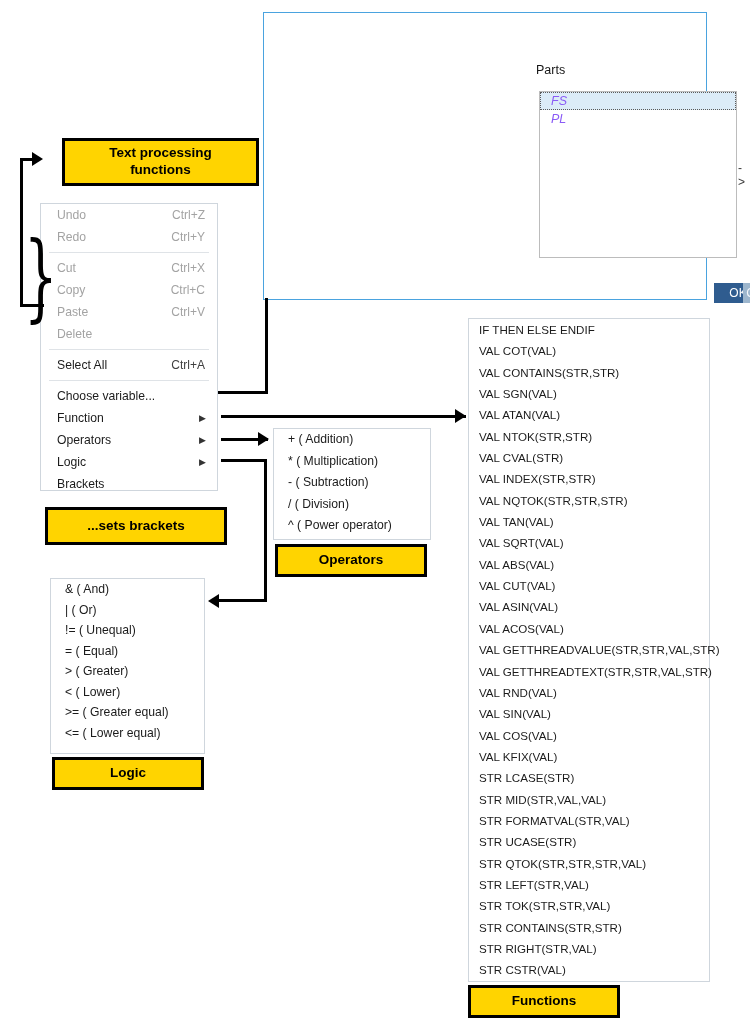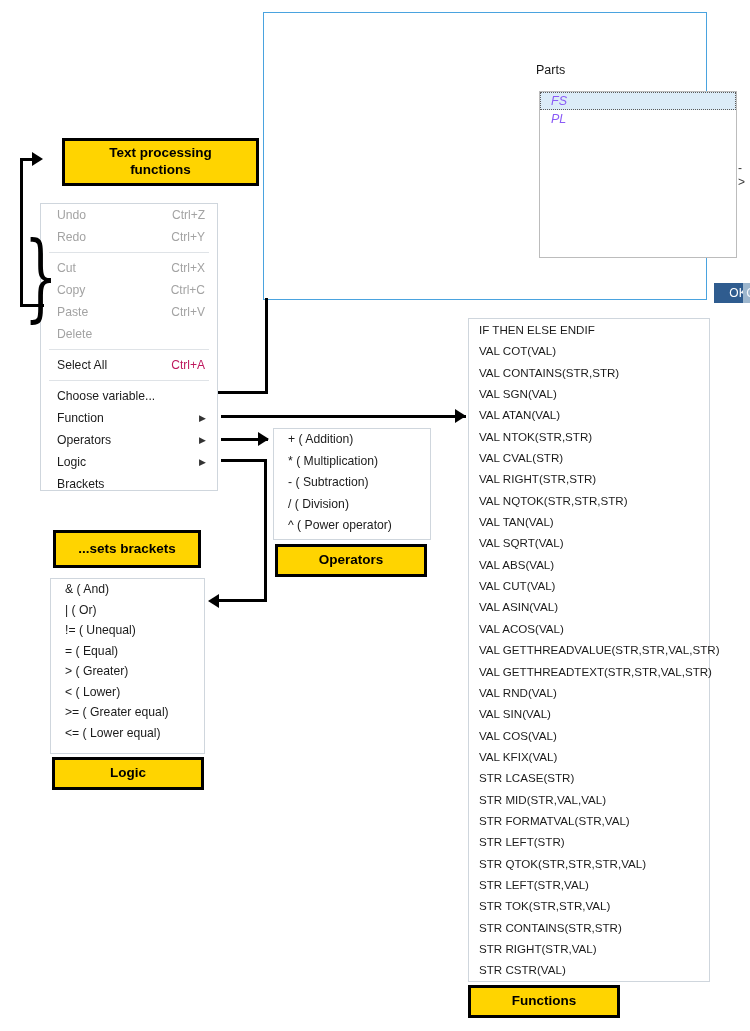--- a/index.html
+++ b/index.html
@@ -59,21 +59,21 @@
 
   
   #ctxmenu{
     left:40px;top:203px;width:178px;height:288px;
     background:#ffffff;border:1px solid #cfd6dd;box-sizing:border-box;
   }
   .mi{position:relative;height:22px;line-height:22px;font-size:12.2px;padding-left:16px;}
   .mi .sc{position:absolute;right:12px;top:0;font-size:12px;}
   .mi.dis,.mi.dis .sc{color:#a3a3a3;}
   .mi.en{color:#1b1b1b;}
-  .mi.en .sc{color:#be185d;}
+  .mi.en .sc{color:#404040;}
   .mi .sub{position:absolute;right:11px;top:0;font-size:9px;color:#333;font-family:"DejaVu Sans",sans-serif;}
   .msep{height:1px;background:#dfe3e7;margin:4px 8px 4px 8px;}
 
   
   .plainbox{background:#ffffff;border:1px solid #cfd6dd;box-sizing:border-box;}
   .pl-row{height:21.5px;line-height:21.5px;font-size:12.2px;padding-left:14px;color:#1b1b1b;}
 
   #ops-box{left:273px;top:428px;width:158px;height:112px;}
   #logic-box{left:50px;top:578px;width:155px;height:176px;}
   #logic-box .pl-row{height:20.5px;line-height:20.5px;}
@@ -86,21 +86,21 @@
   .fn-row{height:21.35px;line-height:21.35px;font-size:11.6px;padding-left:10px;color:#1b1b1b;white-space:nowrap;}
 
   
   .ylabel{
     background:#FFD400;border:3px solid #000000;box-sizing:border-box;
     color:#000000;font-weight:bold;text-align:center;
     display:flex;align-items:center;justify-content:center;
     font-size:13.5px;line-height:1.25;
   }
   #lbl-text{left:43px;top:138px;width:197px;height:48px;}
-  #lbl-brackets{left:45px;top:530px;width:148px;height:38px;margin-left:8px;}
+  #lbl-brackets{left:45px;top:507px;width:182px;height:38px;}
   #lbl-operators{left:275px;top:544px;width:152px;height:33px;}
   #lbl-logic{left:52px;top:757px;width:152px;height:33px;}
   #lbl-functions{left:468px;top:985px;width:152px;height:33px;}
 
   
   .ln{position:absolute;background:#000000;}
   .ah{position:absolute;width:0;height:0;}
   .ah.right{border-top:7px solid transparent;border-bottom:7px solid transparent;border-left:11px solid #000;}
   .ah.left{border-top:7px solid transparent;border-bottom:7px solid transparent;border-right:11px solid #000;}
 
@@ -163,38 +163,38 @@
   </div>
 
 <div class="abs" id="fn-box">
     <div class="fn-row">IF THEN ELSE ENDIF</div>
     <div class="fn-row">VAL COT(VAL)</div>
     <div class="fn-row">VAL CONTAINS(STR,STR)</div>
     <div class="fn-row">VAL SGN(VAL)</div>
     <div class="fn-row">VAL ATAN(VAL)</div>
     <div class="fn-row">VAL NTOK(STR,STR)</div>
     <div class="fn-row">VAL CVAL(STR)</div>
-    <div class="fn-row">VAL RIGHT(STR,STR)</div>
+    <div class="fn-row">VAL INDEX(STR,STR)</div>
     <div class="fn-row">VAL NQTOK(STR,STR,STR)</div>
     <div class="fn-row">VAL TAN(VAL)</div>
     <div class="fn-row">VAL SQRT(VAL)</div>
     <div class="fn-row">VAL ABS(VAL)</div>
     <div class="fn-row">VAL CUT(VAL)</div>
     <div class="fn-row">VAL ASIN(VAL)</div>
     <div class="fn-row">VAL ACOS(VAL)</div>
     <div class="fn-row">VAL GETTHREADVALUE(STR,STR,VAL,STR)</div>
     <div class="fn-row">VAL GETTHREADTEXT(STR,STR,VAL,STR)</div>
     <div class="fn-row">VAL RND(VAL)</div>
     <div class="fn-row">VAL SIN(VAL)</div>
     <div class="fn-row">VAL COS(VAL)</div>
     <div class="fn-row">VAL KFIX(VAL)</div>
     <div class="fn-row">STR LCASE(STR)</div>
     <div class="fn-row">STR MID(STR,VAL,VAL)</div>
     <div class="fn-row">STR FORMATVAL(STR,VAL)</div>
-    <div class="fn-row">STR LEFT(STR)</div>
+    <div class="fn-row">STR UCASE(STR)</div>
     <div class="fn-row">STR QTOK(STR,STR,STR,VAL)</div>
     <div class="fn-row">STR LEFT(STR,VAL)</div>
     <div class="fn-row">STR TOK(STR,STR,VAL)</div>
     <div class="fn-row">STR CONTAINS(STR,STR)</div>
     <div class="fn-row">STR RIGHT(STR,VAL)</div>
     <div class="fn-row">STR CSTR(VAL)</div>
   </div>
 
 <div class="abs ylabel" id="lbl-text" style="white-space: pre-line; margin-left: 19px;">Text processing
 functions</div>

